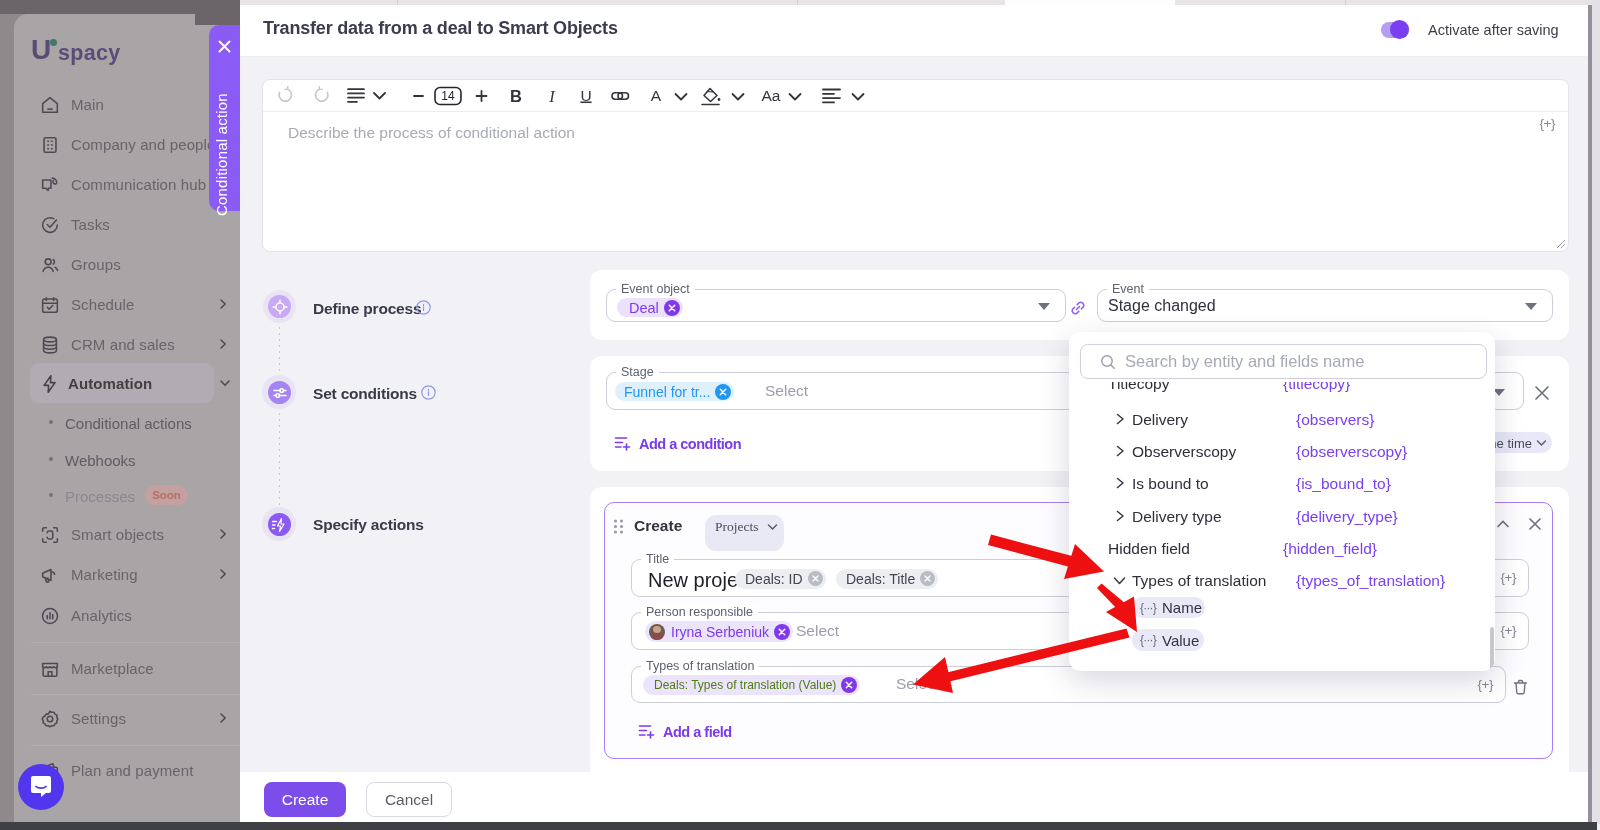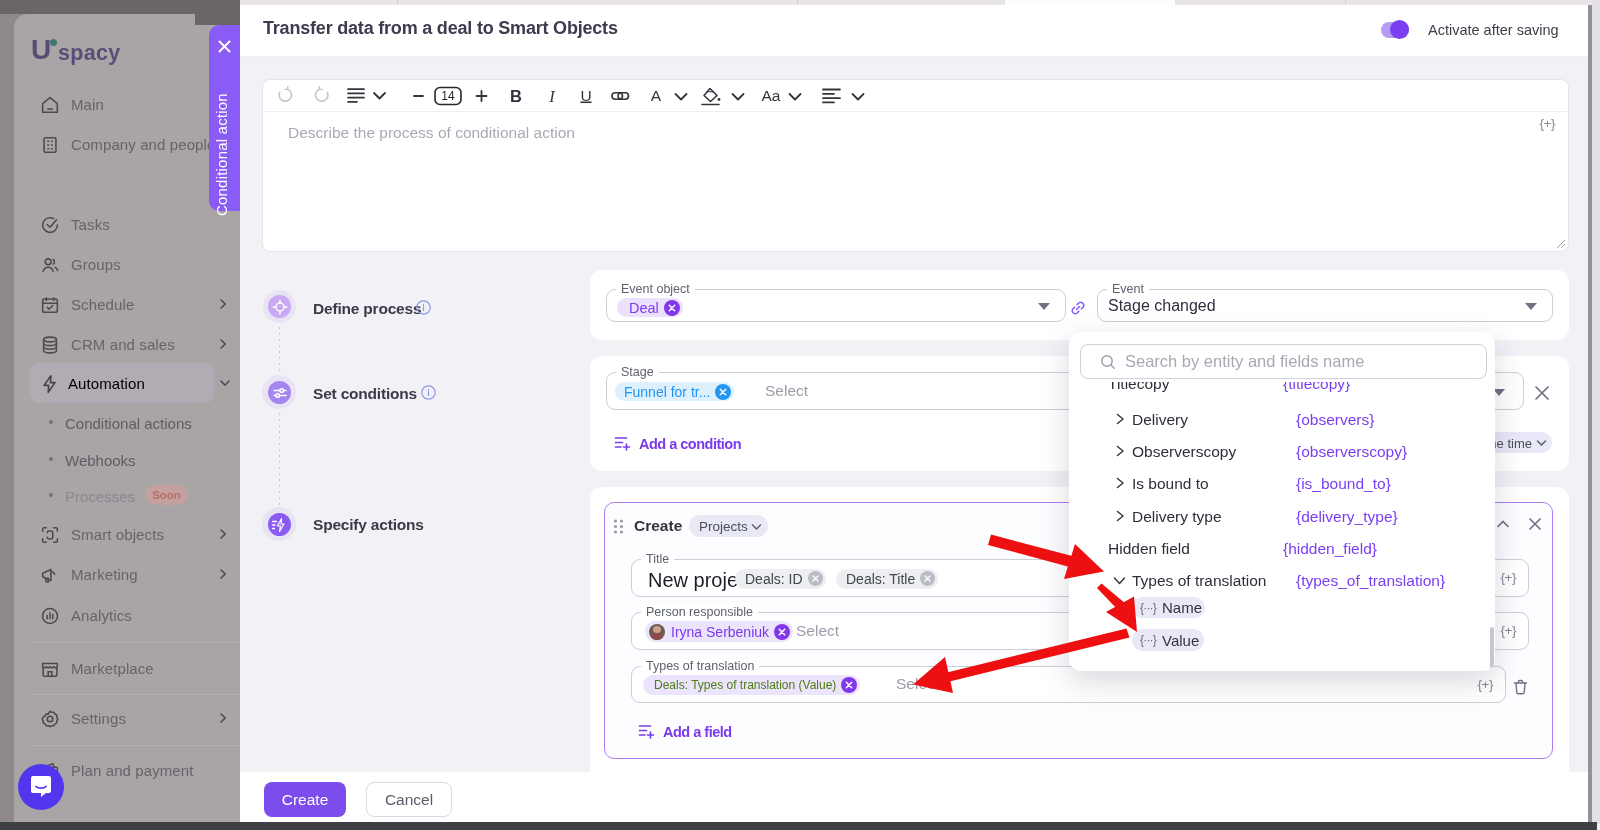--- a/index.html
+++ b/index.html
@@ -64,20 +64,27 @@
       </svg>
       <span class="t" style="">Main</span>
     </div>
 <div class="mi" style="top:110px;">
       <svg width="22" height="22" viewBox="0 0 24 24" fill="none" stroke="#4e4a52" stroke-width="1.7">
         <rect x="5.5" y="4" width="13" height="16" rx="1.5"></rect>
         <path d="M9 8h2M13 8h2M9 12h2M13 12h2M9 16h2M13 16h2"></path>
       </svg>
       <span class="t" style="">Company and people</span>
     </div>
+<div class="mi" style="top:150px;">
+      <svg width="22" height="22" viewBox="0 0 24 24" fill="none" stroke="#4e4a52" stroke-width="1.7">
+        <path d="M13 6.5H4v9h3l3 2.5v-2.5h3z" stroke-linejoin="round"></path>
+        <path d="M14.5 4.5c1.8 0 4.5 1.6 4.8 4.2.2 1.6-1 2.6-2.3 2.1-1.6-.6-2.2-2.4-1.2-3.6" stroke-linecap="round"></path>
+      </svg>
+      <span class="t" style="">Communication hub</span>
+    </div>
 <div class="mi" style="top:230px;">
       <svg width="22" height="22" viewBox="0 0 24 24" fill="none" stroke="#4e4a52" stroke-width="1.7">
         <circle cx="10" cy="8.5" r="3.2"></circle>
         <path d="M4.5 19c.8-3 2.8-4.5 5.5-4.5s4.7 1.5 5.5 4.5" stroke-linecap="round"></path>
         <path d="M15.5 6a3 3 0 0 1 0 5M17.5 14.5c1.4.6 2.3 1.9 2.8 3.5" stroke-linecap="round"></path>
       </svg>
       <span class="t" style="">Groups</span>
     </div>
 <div class="mi" style="top:190px;">
       <svg width="22" height="22" viewBox="0 0 24 24" fill="none" stroke="#4e4a52" stroke-width="1.7">
@@ -106,21 +113,21 @@
       </svg>
       <span class="t" style="">CRM and sales</span>
       <svg class="chev" width="14" height="14" viewBox="0 0 14 14" fill="none" stroke="#4e4a52" stroke-width="1.6">
         <path d="M5 3l4.2 4L5 11" stroke-linecap="round" stroke-linejoin="round"></path>
       </svg>
     </div>
 <div class="mi" style="top:349px;background:#b1acb3;border-radius:9px;width:184px;margin-left:16px;">
       <svg style="left:9px;" width="22" height="22" viewBox="0 0 24 24" fill="none" stroke="#454149" stroke-width="1.7">
         <path d="M13 3 5.5 13.5h5L10 21l7.5-10.5h-5z" stroke-linejoin="round"></path>
       </svg>
-      <span class="t" style="color:#000000;font-weight:400;left:38px;">Automation</span>
+      <span class="t" style="color:#404040;font-weight:700;left:38px;">Automation</span>
       <svg class="chev" style="right:-18px;" width="14" height="14" viewBox="0 0 14 14" fill="none" stroke="#4e4a52" stroke-width="1.6">
         <path d="M3 5l4 4.2L11 5" stroke-linecap="round" stroke-linejoin="round"></path>
       </svg>
     </div>
 <div class="sub" style="top:390px;">
       <span class="b"></span>
       <span class="t" style="">Conditional actions</span>
     </div>
 <div class="sub" style="top:427px;">
       <span class="b"></span>
@@ -362,21 +369,21 @@
 
       <svg class="abs" style="left:8px;top:16px;" width="11" height="15" viewBox="0 0 11 15" fill="#9a9ba6">
           <circle cx="2.5" cy="2" r="1.6"></circle>
           <circle cx="8.5" cy="2" r="1.6"></circle>
           <circle cx="2.5" cy="7.5" r="1.6"></circle>
           <circle cx="8.5" cy="7.5" r="1.6"></circle>
           <circle cx="2.5" cy="13" r="1.6"></circle>
           <circle cx="8.5" cy="13" r="1.6"></circle>
         </svg>
       <span class="abs" style="left:29px;top:14px;font-size:15.5px;font-weight:700;color:#32333f;">Create</span>
-      <div class="abs" style="left:84px;top:12px;width:79px;height:22px;border-radius:11px;background:#e9e8f5;">
+      <div class="abs" style="left:100px;top:12px;width:79px;height:36px;border-radius:11px;background:#e9e8f5;font-family:Liberation Serif, serif;">
         <span class="abs" style="left:10px;top:4px;font-size:13.5px;color:#4a4c5a;">Projects</span>
         <svg class="abs" style="right:6px;top:7px;" width="11" height="11" viewBox="0 0 11 11" fill="none" stroke="#5c5e6a" stroke-width="1.5" stroke-linecap="round">
             <path d="M1.5 3l4 4 4-4"></path>
           </svg>
       </div>
       <svg class="abs" style="left:891px;top:14px;" width="14" height="14" viewBox="0 0 14 14" fill="none" stroke="#6f7280" stroke-width="1.7" stroke-linecap="round">
           <path d="M2 9.5 7 4.5l5 5"></path>
         </svg>
       <svg class="abs" style="left:923px;top:14px;" width="14" height="14" viewBox="0 0 14 14" stroke="#6f7280" stroke-width="1.7" stroke-linecap="round">
           <path d="M2 2l10 10M12 2 2 12" fill="none"></path>

